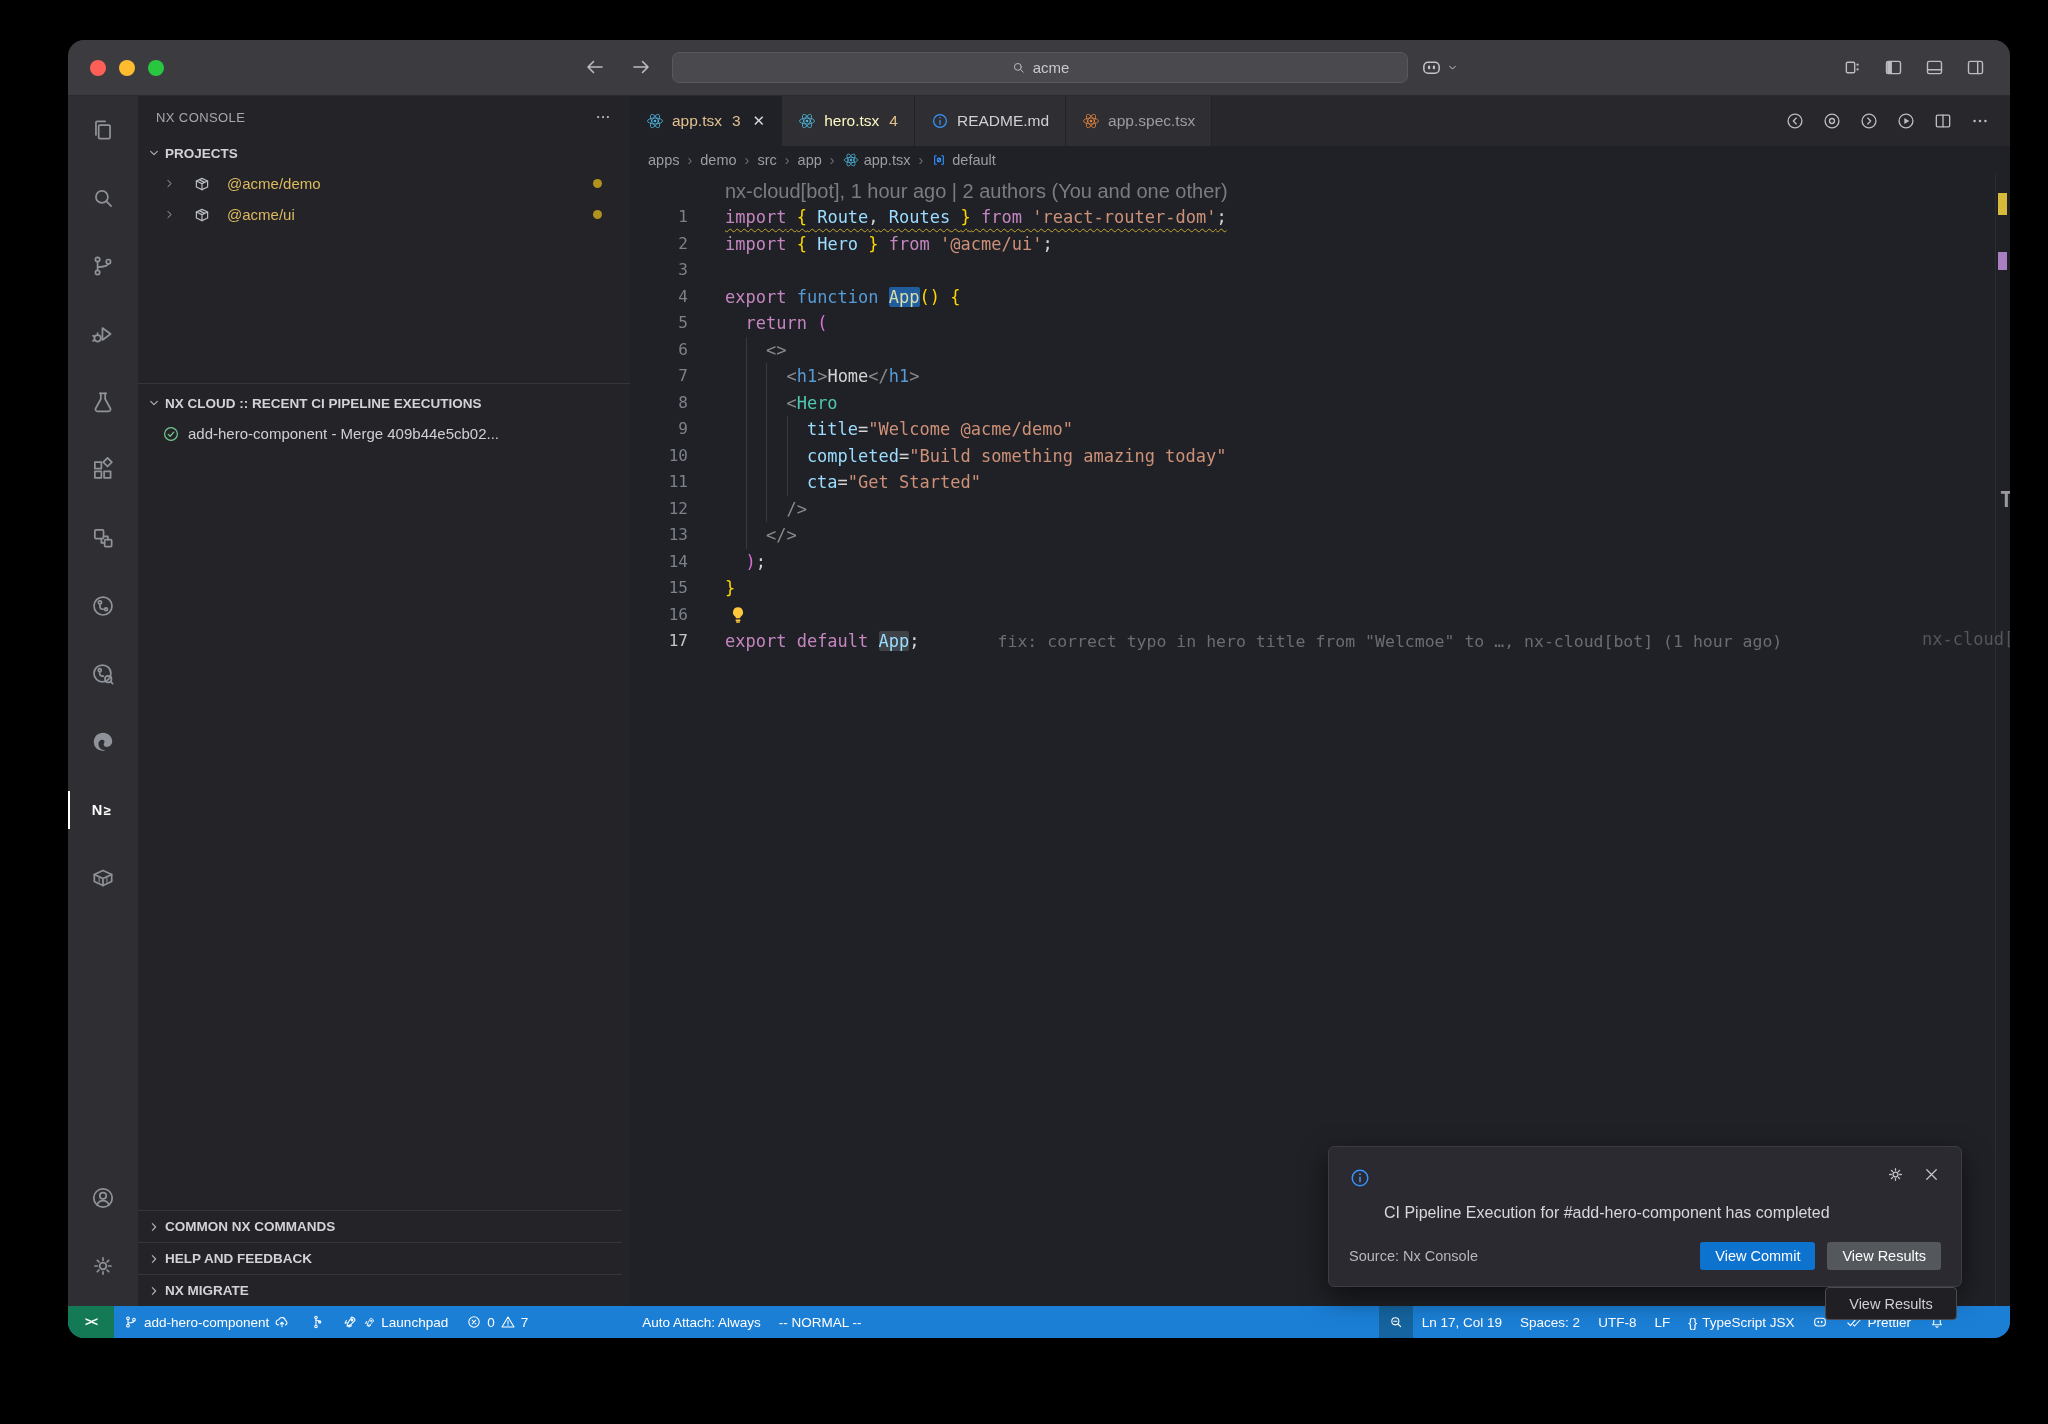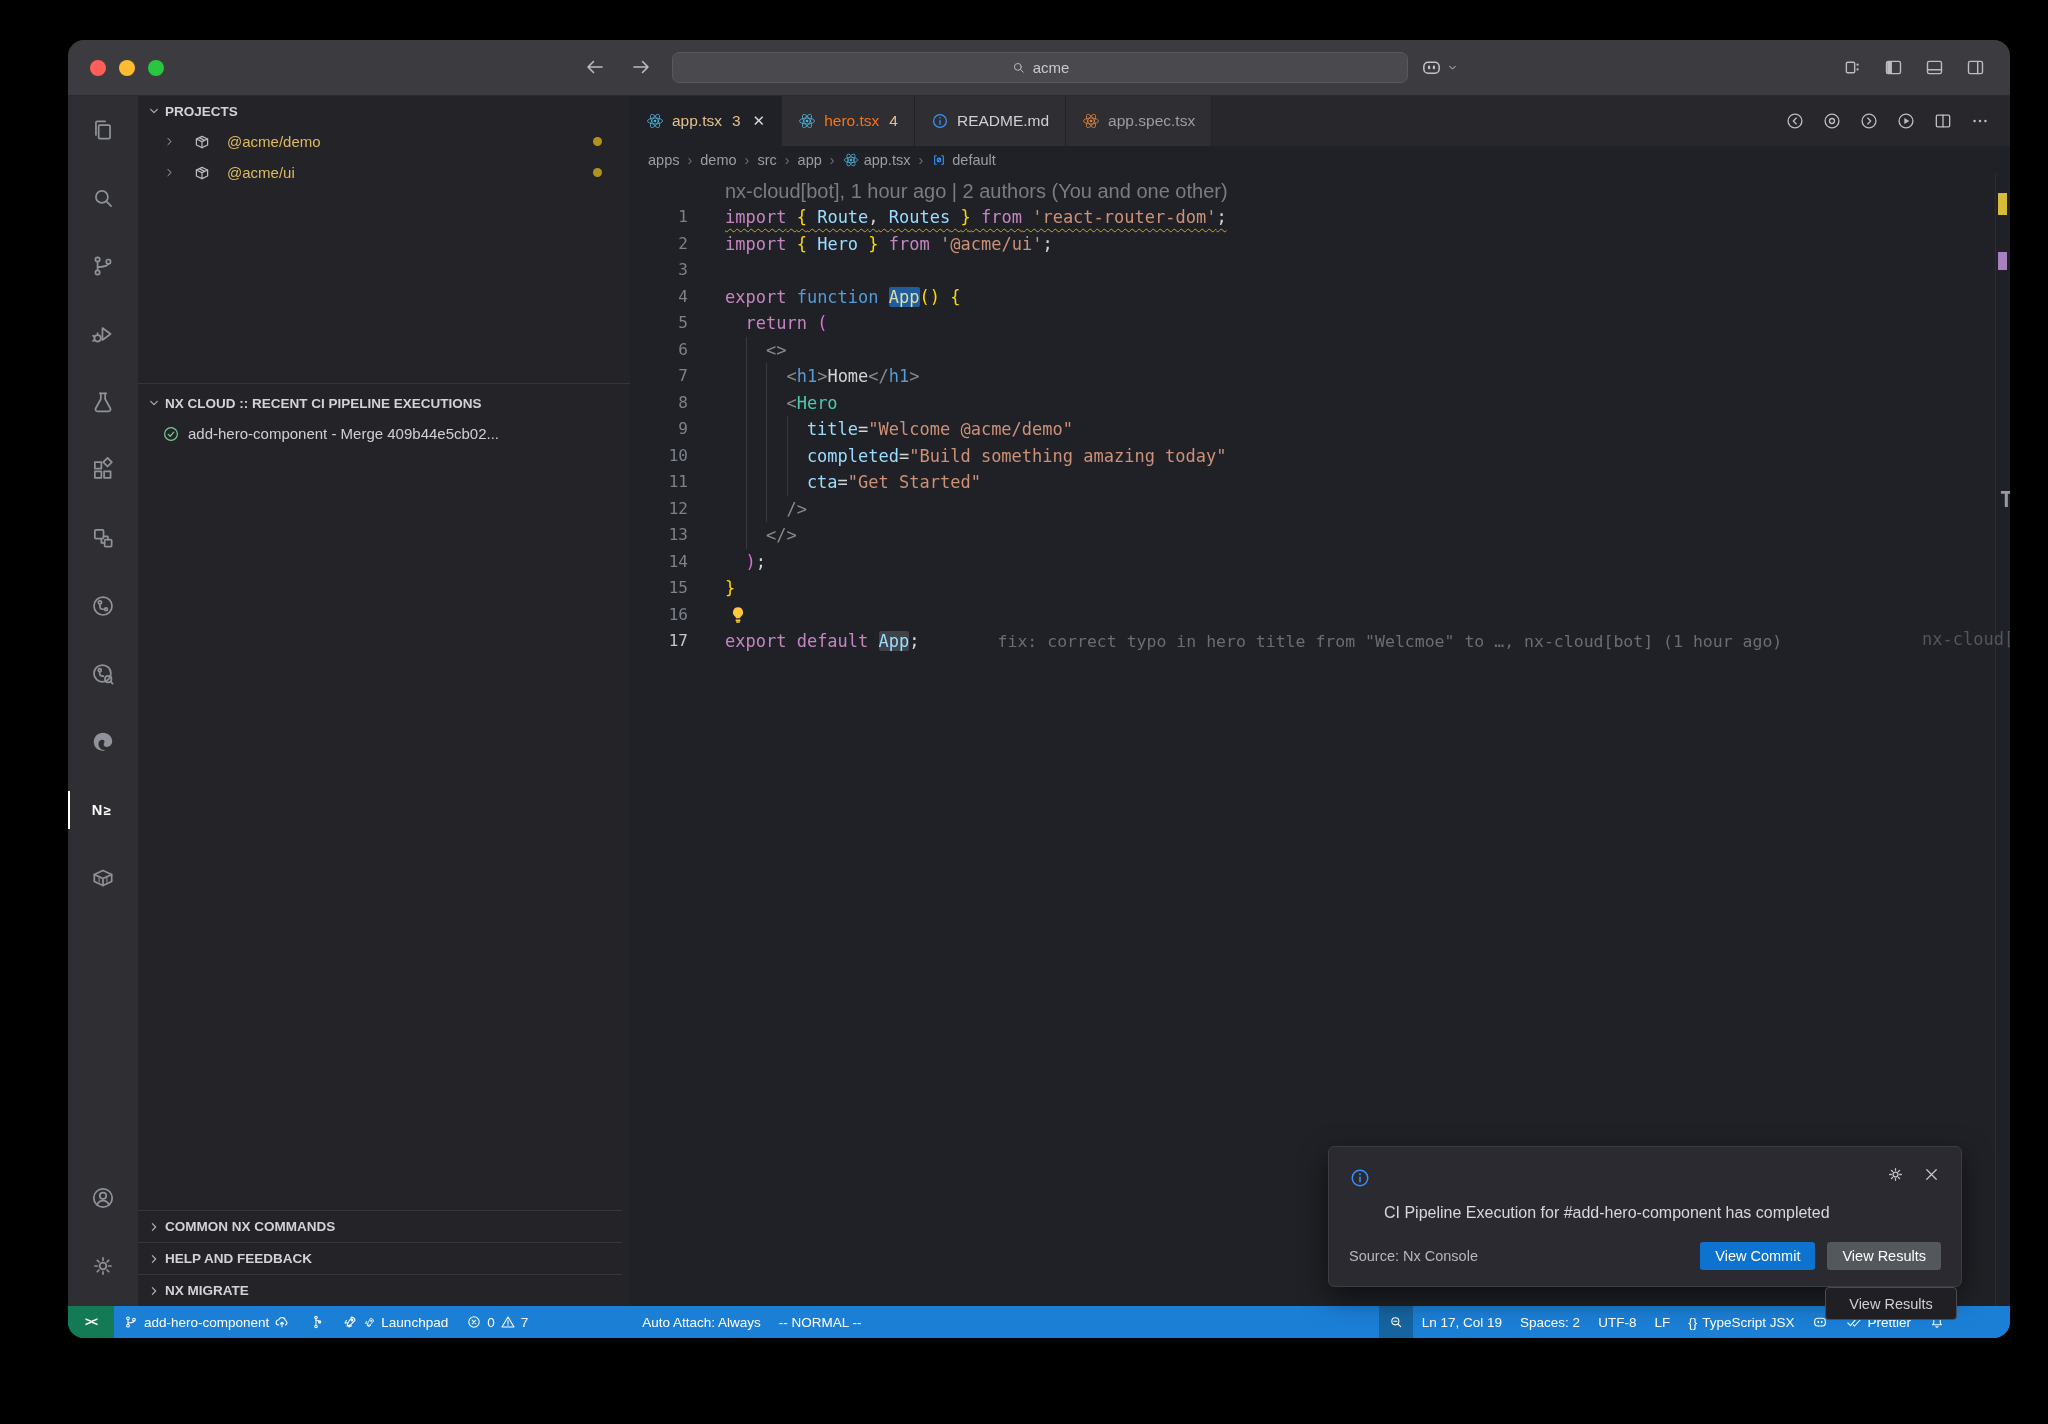--- a/index.html
+++ b/index.html
@@ -340,20 +340,30 @@
               <svg viewBox="0 0 24 24" fill="none" stroke="currentColor" stroke-width="1.6" stroke-linecap="round" stroke-linejoin="round">
                 <circle cx="12" cy="12" r="3.1"></circle>
                 <path d="M12 4.6v2.1M12 17.3v2.1M4.6 12h2.1M17.3 12h2.1M6.8 6.8l1.5 1.5M15.7 15.7l1.5 1.5M17.2 6.8l-1.5 1.5M8.3 15.7l-1.5 1.5"></path>
               </svg>
             </span>
           </div>
         </div>
     </div>
 
     <div class="sidebar">
+      <div class="sb-header">
+        <span>NX CONSOLE</span>
+        <span class="icon">
+            <svg viewBox="0 0 24 24" fill="currentColor">
+              <circle cx="5.5" cy="12" r="1.5"></circle>
+              <circle cx="12" cy="12" r="1.5"></circle>
+              <circle cx="18.5" cy="12" r="1.5"></circle>
+            </svg>
+          </span>
+      </div>
       <div class="sec-head">
         <span class="icon">
             <svg viewBox="0 0 24 24" fill="none" stroke="currentColor" stroke-width="1.6" stroke-linecap="round" stroke-linejoin="round">
               <path d="M7 9.5l5 5 5-5"></path>
             </svg>
           </span>
         <span>PROJECTS</span>
       </div>
       <div>
           <div class="tree-item">
@@ -454,21 +464,21 @@
             </div>
             <div class="tab">
               <span class="icon" style="width: 18px; height: 18px; color: rgb(79, 179, 217);">
                 <svg viewBox="0 0 24 24" fill="none" stroke="currentColor" stroke-width="1.1">
                   <ellipse cx="12" cy="12" rx="10" ry="4"></ellipse>
                   <ellipse cx="12" cy="12" rx="10" ry="4" transform="rotate(60 12 12)"></ellipse>
                   <ellipse cx="12" cy="12" rx="10" ry="4" transform="rotate(120 12 12)"></ellipse>
                   <circle cx="12" cy="12" r="1.8" fill="currentColor" stroke="none"></circle>
                 </svg>
               </span>
-              <span class="tab-label" style="color: #f97316;">hero.tsx</span>
+              <span class="tab-label" style="color: #fef9c3;">hero.tsx</span>
               <span class="tab-badge">4</span>
             </div>
             <div class="tab">
               <span class="icon" style="width: 18px; height: 18px; color: rgb(55, 148, 255);">
                 <svg viewBox="0 0 24 24" fill="none" stroke="currentColor" stroke-width="1.6" stroke-linecap="round" stroke-linejoin="round">
                   <circle cx="12" cy="12" r="8.5"></circle>
                   <path d="M12 11.2v5"></path>
                   <circle cx="12" cy="7.8" r="1" fill="currentColor" stroke="none"></circle>
                 </svg>
               </span>

